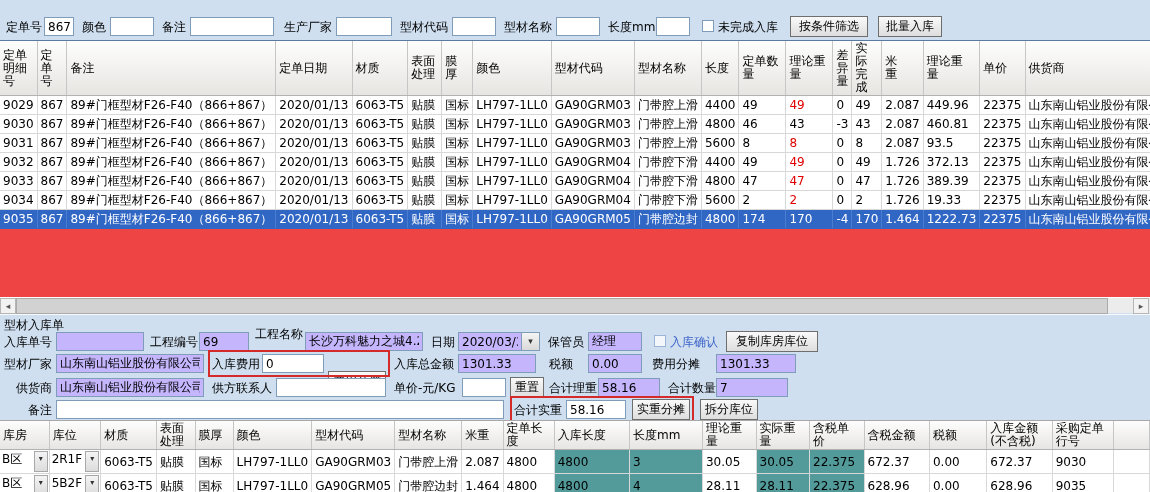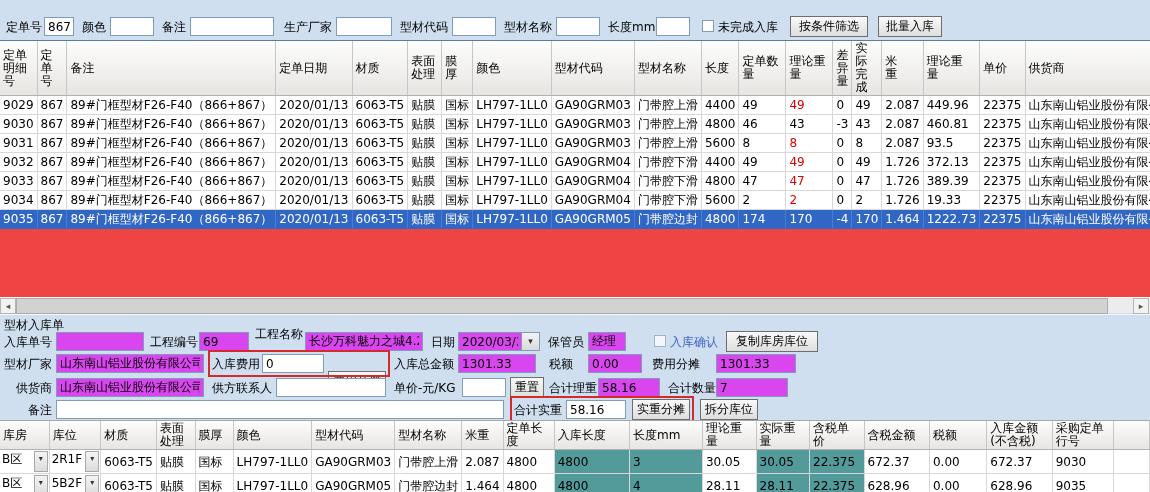--- a/index.html
+++ b/index.html
@@ -1,21 +1,21 @@
 <!DOCTYPE html>
 <html><head>
 <meta charset="utf-8">
 <style>
   *{margin:0;padding:0;box-sizing:border-box;font-family:"DejaVu Sans","Liberation Sans",sans-serif}
   html,body{width:1150px;height:492px;overflow:hidden}
   .app{position:relative;width:1150px;height:492px;background:#cfdff0;font-size:12px;color:#000;overflow:hidden}
   .lbl{position:absolute;white-space:nowrap;font-size:12px;line-height:16px}
   .fld{position:absolute;height:19px;border:1px solid #7f9db9;background:#fff;font-size:12px;line-height:17px;padding:0 3px;white-space:nowrap;overflow:hidden}
   input.fld{outline:none}
-  .fld.ro{background:#d946ef}
+  .fld.ro{background:#c4b5fd}
   .btn{position:absolute;height:21px;border:1px solid #6e6e6e;background:linear-gradient(#f9f9f9,#dedede);font-size:12px;text-align:center;line-height:19px;cursor:pointer;white-space:nowrap;padding:0 4px}
   .cb{position:absolute;width:12px;height:12px;border:1px solid #7f9db9;background:#fff;cursor:pointer}
   .blue-lbl{color:#3c62c8}
   
   .grid{position:absolute;background:#ef4444;overflow:hidden}
   .top-grid{left:0;top:40px;width:1150px;height:257px;border-top:1px solid #5a7aa0}
   .bot-grid{left:0;top:105px;width:1150px;height:73px;border-top:1px solid #a8a8a8}
   table{border-collapse:collapse;table-layout:fixed;background:#fff}
   th{background:linear-gradient(#fdfdfd,#e7e5e2);border-right:1px solid #c6c6c6;border-bottom:1px solid #b2b2b2;font-weight:normal;font-size:12px;text-align:left;padding:1px 3px;vertical-align:middle;line-height:13px}
   #top-table th{height:38px}
@@ -278,21 +278,21 @@
     <span class="lbl" style="left:4px;top:19px">入库单号</span>
     <input class="fld ro" style="left: 56px; top: 17px; width: 88px;" value="">
     <span class="lbl" style="left:150px;top:19px">工程编号</span>
     <input class="fld ro" style="left: 199px; top: 17px; width: 50px;" value="69">
     <span class="lbl" style="left:255px;top:11px">工程名称</span>
     <input class="fld ro" style="left: 305px; top: 17px; width: 118px;" value="长沙万科魅力之城4.2期">
     <span class="lbl" style="left:431px;top:19px">日期</span>
     <input class="fld ro" style="left: 458px; top: 17px; width: 64px;" value="2020/03/31">
     <span class="ddbtn" style="left:522px;top:17px">▾</span>
     <span class="lbl" style="left:548px;top:19px">保管员</span>
-    <input class="fld ro" style="left: 588px; top: 17px; width: 38px;" value="经理">
+    <input class="fld ro" style="left: 588px; top: 17px; width: 54px;" value="经理">
     <span class="cb" style="left:654px;top:20px;border-color:#9ab5d6;background:#f3f7fb"></span>
     <span class="lbl blue-lbl" style="left:670px;top:19px">入库确认</span>
     <button class="btn" style="left:726px;top:16px;width:92px">复制库房库位</button>
 
     <span class="lbl" style="left:4px;top:41px">型材厂家</span>
     <input class="fld ro" style="left: 56px; top: 39px; width: 148px;" value="山东南山铝业股份有限公司">
     <span class="lbl" style="left:212px;top:41px">入库费用</span>
     <input class="fld" style="left: 262px; top: 39px; width: 62px;" value="0">
     <button class="btn" style="left:328px;top:56px;width:58px">费用分摊</button>
     <span class="lbl" style="left:394px;top:41px">入库总金额</span>

